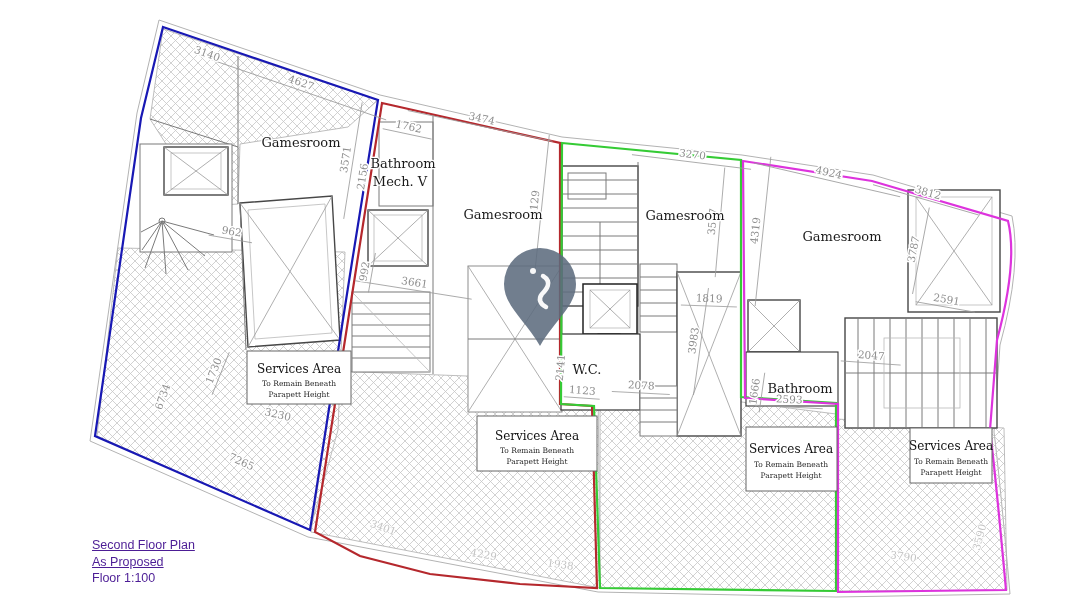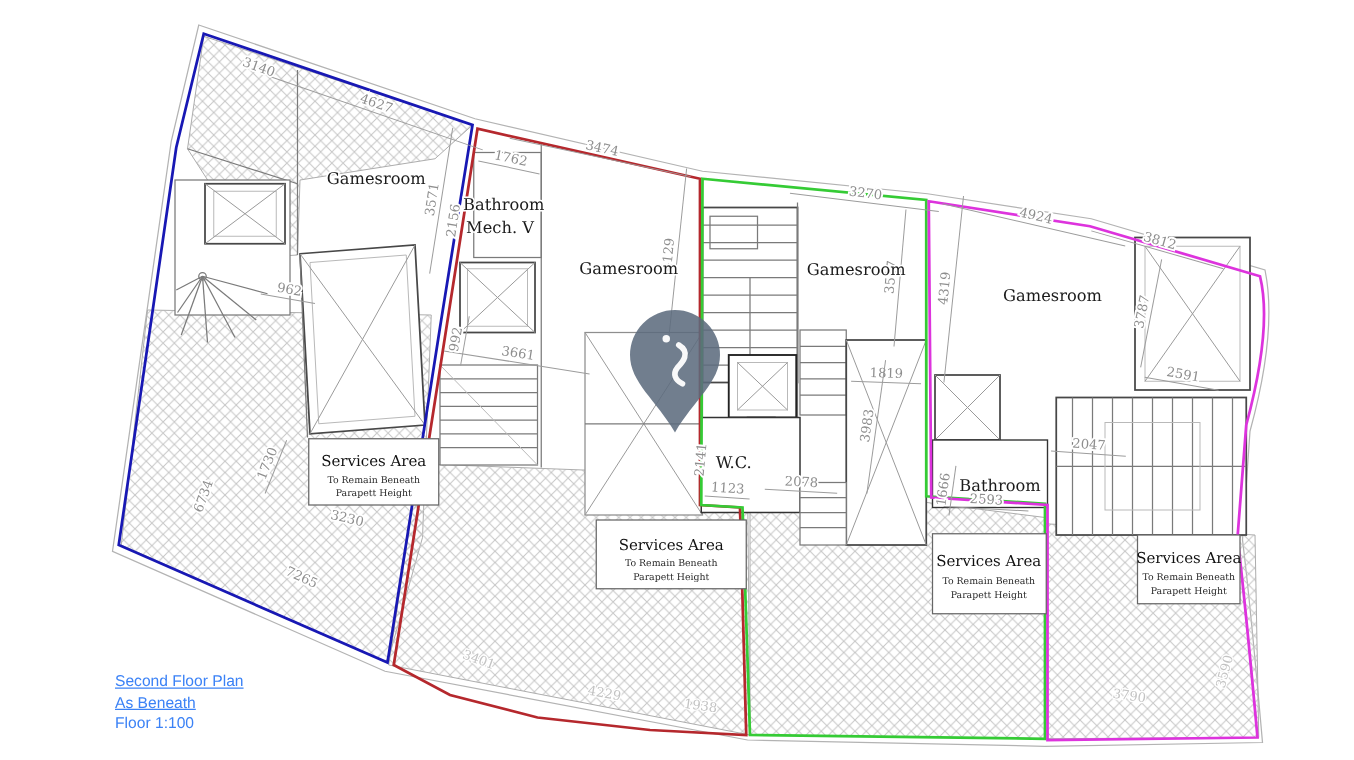--- a/index.html
+++ b/index.html
@@ -13,21 +13,21 @@
   .walld{stroke:#474747;stroke-width:1.4;fill:#fff;}
   .white{fill:#fff;}
   .lite{stroke:#b9b9b9;stroke-width:.8;fill:none;}
   .xline{stroke:#9a9a9a;stroke-width:.8;}
   .dim-label{font:10.5px "DejaVu Serif",serif;fill:#8e8e8e;paint-order:stroke;stroke:#fff;stroke-width:3px;}
   .dim-label.faint{fill:#c3c3c3;stroke-width:2px;}
   .dim-line{stroke:#9c9c9c;stroke-width:.8;}
   .room-label{font:13px "DejaVu Serif",serif;fill:#1b1b1b;paint-order:stroke;stroke:#fff;stroke-width:2.5px;text-anchor:middle;}
   .svc-title{font:12px "DejaVu Serif",serif;fill:#101010;text-anchor:middle;}
   .svc-sub{font:7.5px "DejaVu Serif",serif;fill:#2a2a2a;text-anchor:middle;}
-  #title-block{position:absolute;left:92px;top:537px;font-size:12.5px;color:#3b82f6;line-height:1.32;}
+  #title-block{position:absolute;left:92px;top:537px;font-size:12.5px;color:#4c1d95;line-height:1.32;}
   #title-block .u{text-decoration:underline;}
   #title-block div{white-space:nowrap;}
 </style>
 </head>
 <body>
 
 <div id="stage">
 <svg width="1083" height="608" viewBox="0 0 1083 608">
   <defs>
     <pattern id="hatch" width="9" height="9" patternUnits="userSpaceOnUse">
@@ -332,16 +332,16 @@
 
   <g transform="translate(540,294)">
     <path d="M0,52 C-15,26 -36,12 -36,-10 A36,36 0 1 1 36,-10 C36,12 15,26 0,52 Z" fill-opacity="0.87" fill="#5c6b7d"></path>
     <circle cx="-7" cy="-23" r="3" fill="#fff" fill-opacity="0.95"></circle>
     <path d="M3,-18 C13,-12 6,-4 2,0 C-2,5 0,10 6,13" stroke="#fff" stroke-opacity="0.95" stroke-width="4.5" fill="none" stroke-linecap="round"></path>
   </g>
 </svg>
 
 <div id="title-block">
   <div class="u">Second Floor Plan</div>
-  <div class="u">As Beneath</div>
+  <div class="u">As Proposed</div>
   <div>Floor 1:100</div>
 </div>
 </div>
 
 </body></html>

